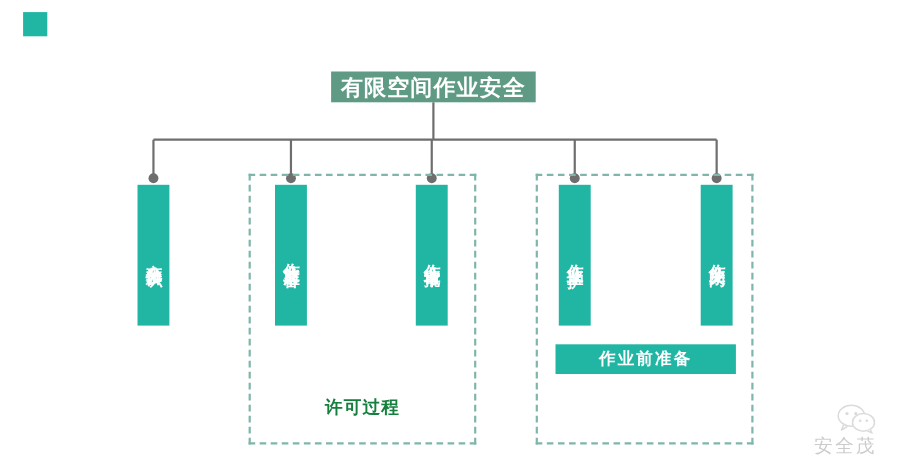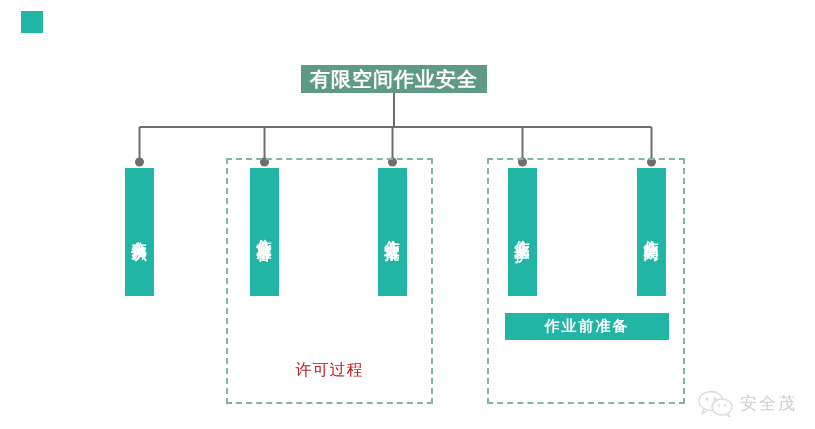--- a/index.html
+++ b/index.html
@@ -76,22 +76,22 @@
     border: 2px dashed #7fb5ab;
     box-sizing: border-box;
     background: transparent;
   }
   #group-permit  { left: 226px; top: 114px; width: 207px; height: 246px; }
   #group-operate { left: 487px; top: 114px; width: 198px; height: 246px; }
 
   .group-label {
     position: absolute;
     font-size: 16px;
-    font-weight: normal;
-    color: #b91c1c;
+    font-weight: bold;
+    color: #15803d;
     letter-spacing: 1px;
     white-space: nowrap;
     text-align: center;
   }
   #label-permit  { left: 226px; top: 316px; width: 207px; }
   #label-operate { left: 487px; top: 316px; width: 198px; }
 
   
   .vnode {
     position: absolute;
@@ -134,22 +134,23 @@
     font-size: 15px;
     font-weight: bold;
     letter-spacing: 2px;
   }
 
   
   #watermark {
     position: absolute;
     right: 18px; bottom: 12px;
     display: flex;
-    align-items: center;
+    align-items: flex-end;
     opacity: 0.5;
+    flex-direction: column;
   }
   #watermark .wm-text {
     margin-left: 6px;
     font-size: 17px;
     color: #9a9a9a;
     letter-spacing: 2px;
     white-space: nowrap;
   }
 </style>
 </head>

